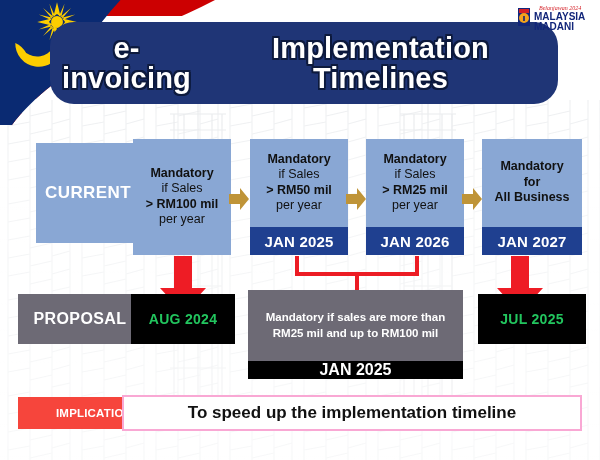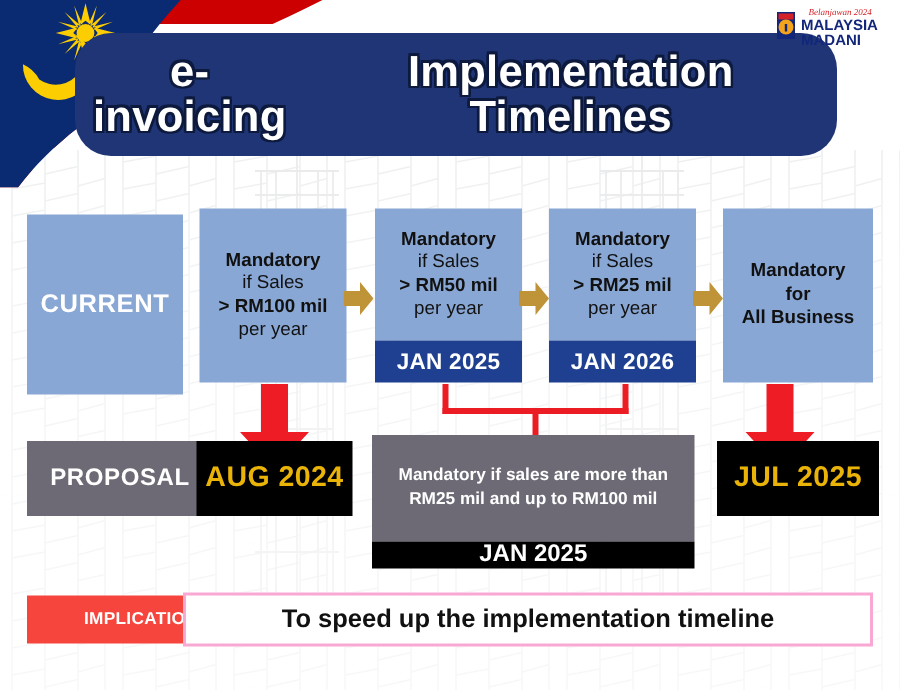--- a/index.html
+++ b/index.html
@@ -74,21 +74,21 @@
   .stage-date{
     background:#1f4090;color:#ffffff;font-weight:bold;font-size:15px;
     height:28px;display:flex;align-items:center;justify-content:center;letter-spacing:.2px;
   }
 
   
   .gold-arrow{position:absolute;width:20px;height:22px;}
 
   
   .black-box{
-    background:#000000;color:#eab308;font-weight:bold;font-size:19px;
+    background:#000000;color:#22c55e;font-weight:bold;font-size:14px;
     display:flex;align-items:center;justify-content:center;letter-spacing:.3px;
   }
   
   .combo{display:flex;flex-direction:column;}
   .combo-top{
     background:#6d6a75;color:#ffffff;font-weight:bold;font-size:11.5px;
     line-height:1.35;text-align:center;
     display:flex;flex-direction:column;align-items:center;justify-content:center;
     padding:20px 4px;box-sizing:border-box;flex:1;
   }
@@ -211,21 +211,21 @@
     <text x="18" y="28" font-family="Liberation Sans, sans-serif" font-weight="bold" font-size="10" fill="#12267a">MADANI</text>
   </svg>
 
   <div class="title-banner">
     <div class="title-line t1">e-invoicing</div>
     <div class="title-line t2">Implementation Timelines</div>
   </div>
 
   <div class="stage">
 
-    <div class="box row-label lbl-current" style="left:18px;top:39px;width:104px;height:120px;">CURRENT</div>
+    <div class="box row-label lbl-current" style="left:36px;top:39px;width:104px;height:100px;">CURRENT</div>
 
     <div class="box stage-card" style="left:133px;top:35px;width:98px;height:116px;">
       <div class="stage-top">
         <span class="ln b">Mandatory</span>
         <span class="ln">if Sales</span>
         <span class="ln b">&gt; RM100 mil</span>
         <span class="ln">per year</span>
       </div>
     </div>
 
@@ -248,20 +248,21 @@
       </div>
       <div class="stage-date">JAN 2026</div>
     </div>
 
     <div class="box stage-card" style="left:482px;top:35px;width:100px;height:116px;">
       <div class="stage-top">
         <span class="ln b">Mandatory</span>
         <span class="ln b">for</span>
         <span class="ln b">All Business</span>
       </div>
+      <div class="stage-date">JAN 2027</div>
     </div>
 
     <svg class="gold-arrow" style="left:229px;top:84px;" viewBox="0 0 20 22">
       <path d="M0 6 H11 V0 L20 11 L11 22 V16 H0 Z" fill="#bf9438"></path>
     </svg>
     <svg class="gold-arrow" style="left:346px;top:84px;" viewBox="0 0 20 22">
       <path d="M0 6 H11 V0 L20 11 L11 22 V16 H0 Z" fill="#bf9438"></path>
     </svg>
     <svg class="gold-arrow" style="left:462px;top:84px;" viewBox="0 0 20 22">
       <path d="M0 6 H11 V0 L20 11 L11 22 V16 H0 Z" fill="#bf9438"></path>

